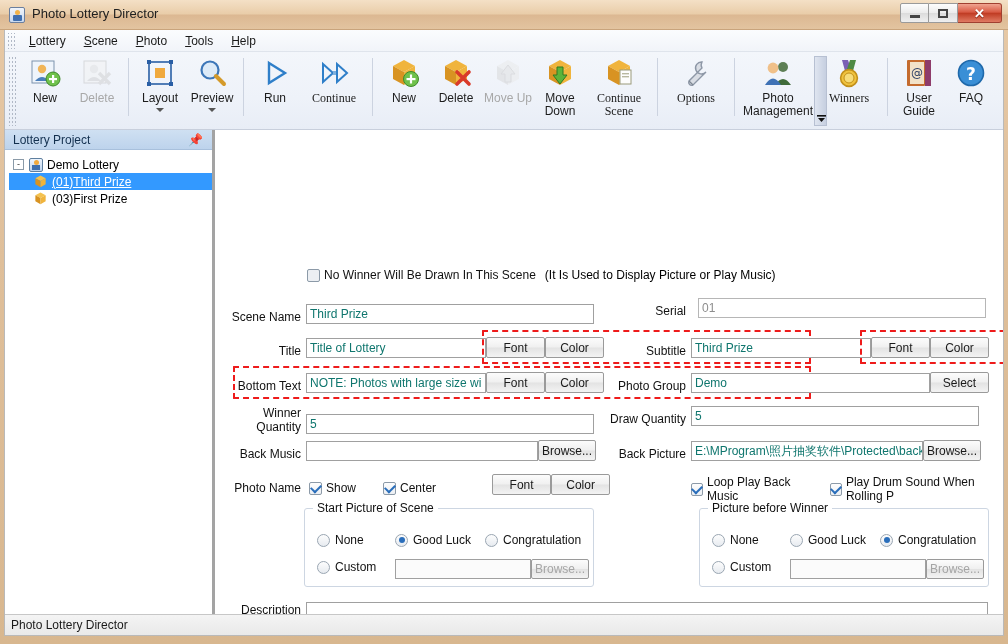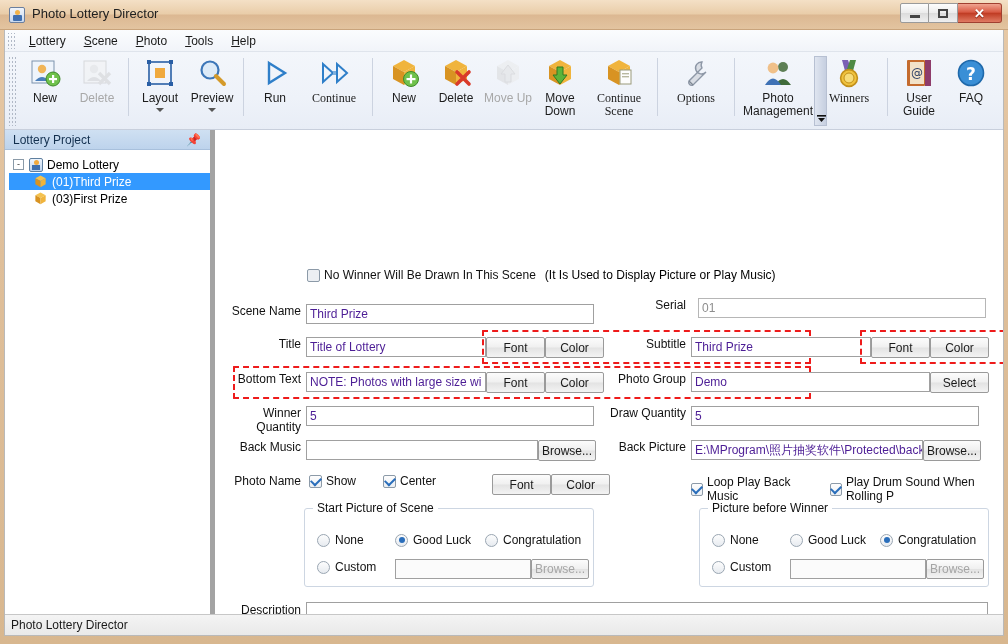--- a/index.html
+++ b/index.html
@@ -111,34 +111,34 @@
   .tb-scroll {
     position:absolute; right:176px; top:4px; width:13px; height:70px;
     background: linear-gradient(90deg,#dfe5f0,#c6cfe0);
     border:1px solid #b7c0d2;
   }
   .tb-scroll .dn { position:absolute; bottom:2px; left:2px; width:9px; height:9px; }
 
   
   .sidebar {
     position: absolute; left:0; top:100px; width: 210px; height: 485px;
-    background: #fff; border-right: 5px solid #a3a3a3;
+    background: #fff; border-right: 3px solid #a3a3a3;
   }
   .sb-header {
     height: 20px; width:100%;
     background: linear-gradient(180deg,#cfe0f2 0%, #bdd3ec 100%);
     border-bottom: 1px solid #a8c0dc;
     display:flex; align-items:center; position:relative;
   }
   .sb-header .t { margin-left: 8px; font-size:12px; color:#13304f;}
   .pin { position:absolute; right:9px; top:3px; font-size:12px; color:#22384f; }
   .tree { padding: 6px 0 0 4px; font-size:12px;}
   .tnode { display:flex; align-items:center; height:17px; padding-left: 4px;}
   .tnode.child { padding-left: 24px; }
-  .tnode.sel { background:#3399ff; color:#fff; }
+  .tnode.sel { background:#3399ff; color:#fff;text-decoration:underline; }
   .expander {
     width:11px;height:11px; border:1px solid #8a9aa8; background:#fff;
     display:flex;align-items:center;justify-content:center; font-size:9px; line-height:9px;
     margin-right:5px; color:#333;
   }
   .ico-lottery {
     width:14px;height:14px;margin-right:4px;
     background: linear-gradient(180deg,#eef5fd,#bcd3ee);
     border:1px solid #5f7f9f; border-radius:2px; position:relative;
   }
@@ -146,25 +146,25 @@
   .ico-lottery:before{content:"";position:absolute;left:4px;top:1px;width:5px;height:5px;background:#f0a93d;border-radius:50%;}
   .ico-cube { width:15px;height:15px;margin-right:4px; }
 
   
   .main {
     position: absolute; left: 210px; top: 100px; width: 788px; height: 485px;
     background: #fff; overflow: hidden;
   }
   .form { position:absolute; left:0; top:0; width: 790px; height: 485px; }
 
-  .row { position:absolute; display:flex; align-items:flex-start; }
+  .row { position:absolute; display:flex; align-items:flex-end; }
   .lbl-r { text-align:right; font-size:12px; color:#111; }
   input[type=text], .fake-input {
     height: 20px; border: 1px solid #a0a0a0; background:#fff;
-    font-family:"Liberation Sans", sans-serif; font-size:12px; color:#4c1d95;
+    font-family:"Liberation Sans", sans-serif; font-size:12px; color:#0f766e;
     padding: 0 3px; outline:none; line-height:18px;
     overflow:hidden; white-space:nowrap;
   }
   .fake-input.dis { background:#fff; color:#8d8d8d; border-color:#b6b6b6;}
   .btn {
     height: 21px; min-width: 58px; padding: 0 6px;
     border: 1px solid #9a9a9a; border-radius:2px;
     background: linear-gradient(180deg,#fcfcfc 0%, #f0f0f0 48%, #e3e3e3 52%, #f3f3f3 100%);
     font-size:12px; color:#1a1a1a; display:flex;align-items:center;justify-content:center;
   }

